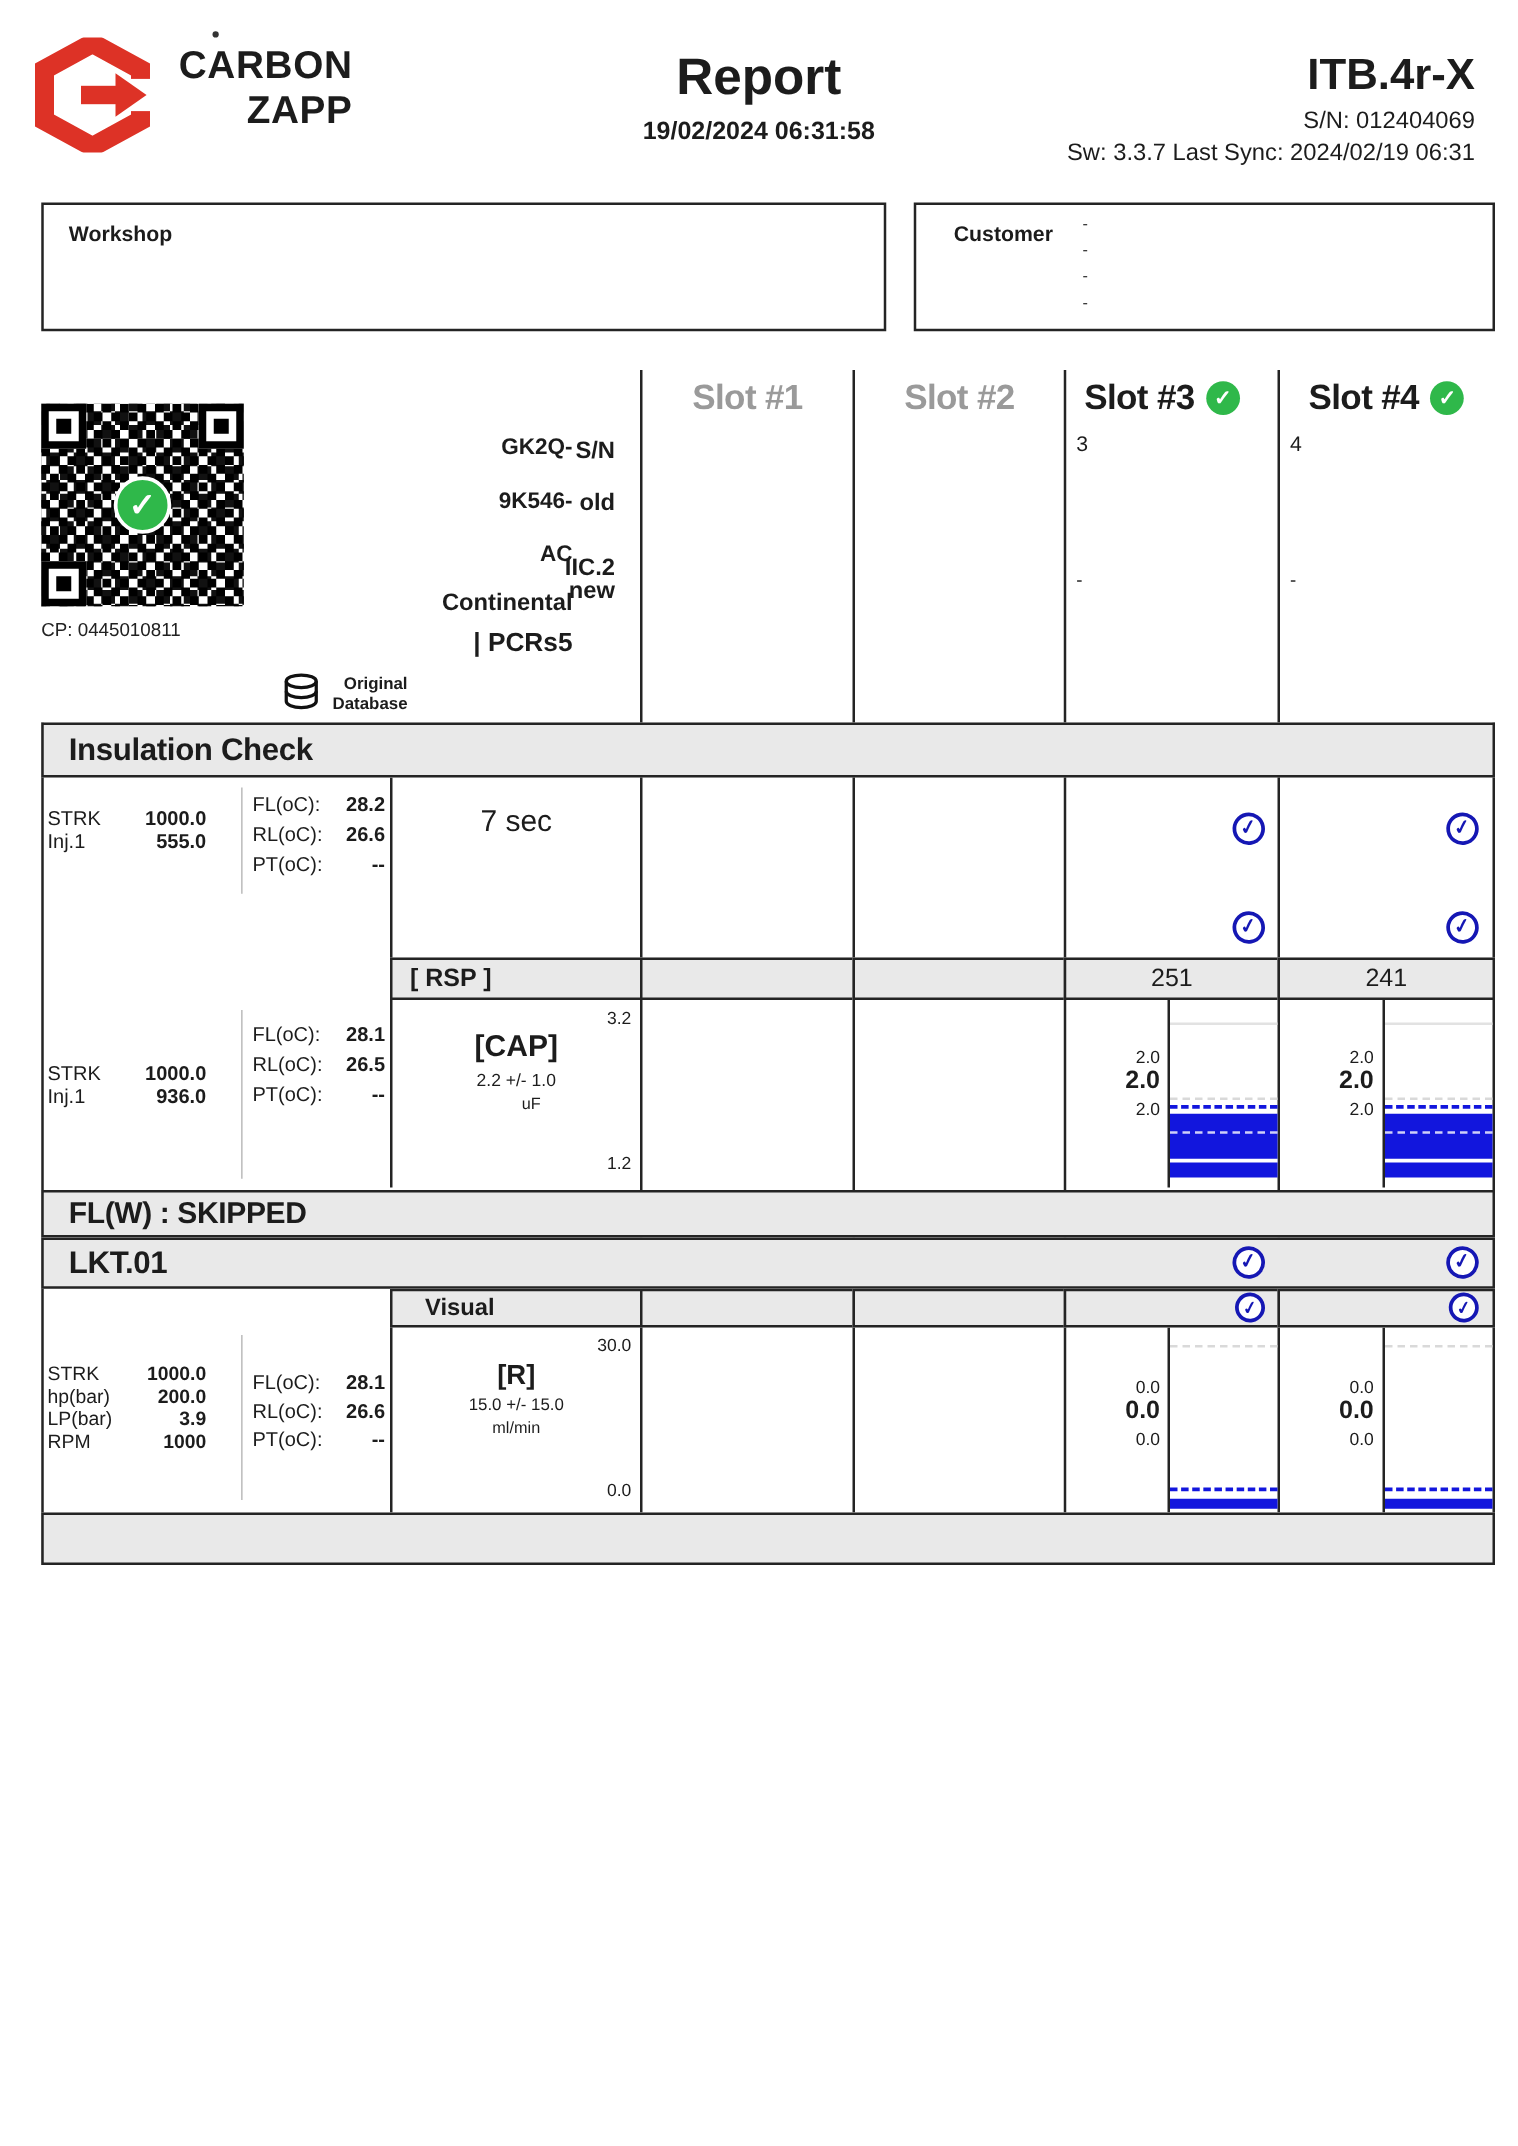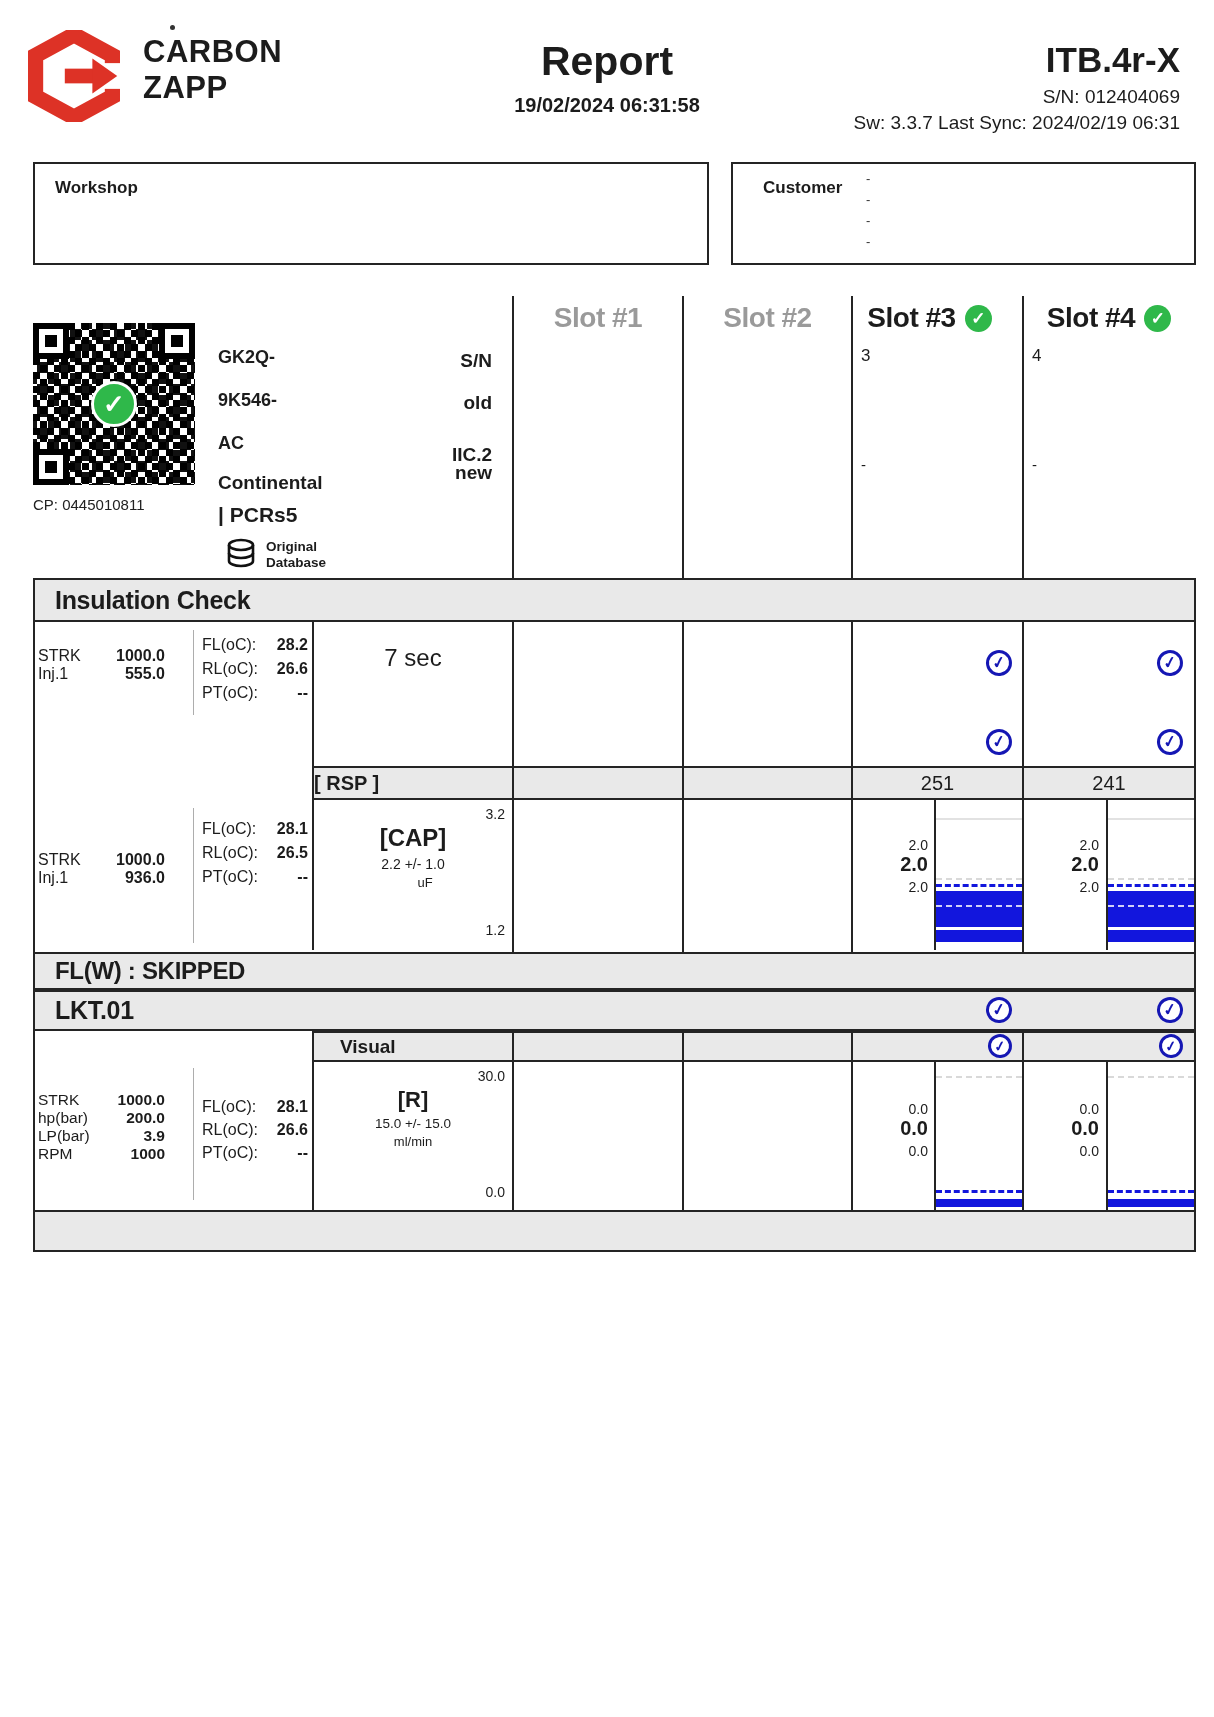--- a/index.html
+++ b/index.html
@@ -1,19 +1,19 @@
 <!DOCTYPE html>
 <html><head>
 <meta charset="utf-8">
 <style>
   html,body{margin:0;padding:0;background:#fff;}
   #page{position:relative;width:1214px;height:1717px;background:#fff;margin:0 auto;
         font-family:"Liberation Sans", sans-serif;color:#1c1c1c;overflow:hidden;}
   .ab{position:absolute;}
-  .bd{font-weight:700;}
+  .bd{font-weight:700;text-align:right;}
   .ctr{text-align:center;}
   .rt{text-align:right;}
   .vl{position:absolute;width:2px;background:#242424;}
   .vlt{position:absolute;width:1px;background:#adadad;}
   .grow{position:absolute;left:33px;width:1163px;background:#e9e9e9;border:2px solid #242424;
         box-sizing:border-box;display:flex;align-items:center;}
   .sec-title{font-size:25px;font-weight:700;padding-left:20px;letter-spacing:-0.3px;}
   .cell{position:absolute;background:#e9e9e9;border:2px solid #242424;box-sizing:border-box;
         display:flex;align-items:center;}
   .chk{position:absolute;width:26px;height:26px;border:3px solid #1517b4;border-radius:50%;
@@ -192,21 +192,21 @@
     </div>
 
   <div class="chk" style="left:986px;top:729px">
       <span>✓</span>
     </div>
   <div class="chk" style="left:1157px;top:729px">
       <span>✓</span>
     </div>
 
   <div class="cell" style="left:312px;top:766px;width:202px;height:34px">
-    <span class="bd" style="font-size:20px;">[ RSP ]</span>
+    <span class="bd" style="font-size:20px;padding-left:14px">[ RSP ]</span>
   </div>
   <div class="cell" style="left:512px;top:766px;width:172px;height:34px"></div>
   <div class="cell" style="left:682px;top:766px;width:171px;height:34px"></div>
   <div class="cell" style="left:851px;top:766px;width:173px;height:34px;justify-content:center">
     <span style="font-size:20px">251</span>
   </div>
   <div class="cell" style="left:1022px;top:766px;width:174px;height:34px;justify-content:center">
     <span style="font-size:20px">241</span>
   </div>
 

